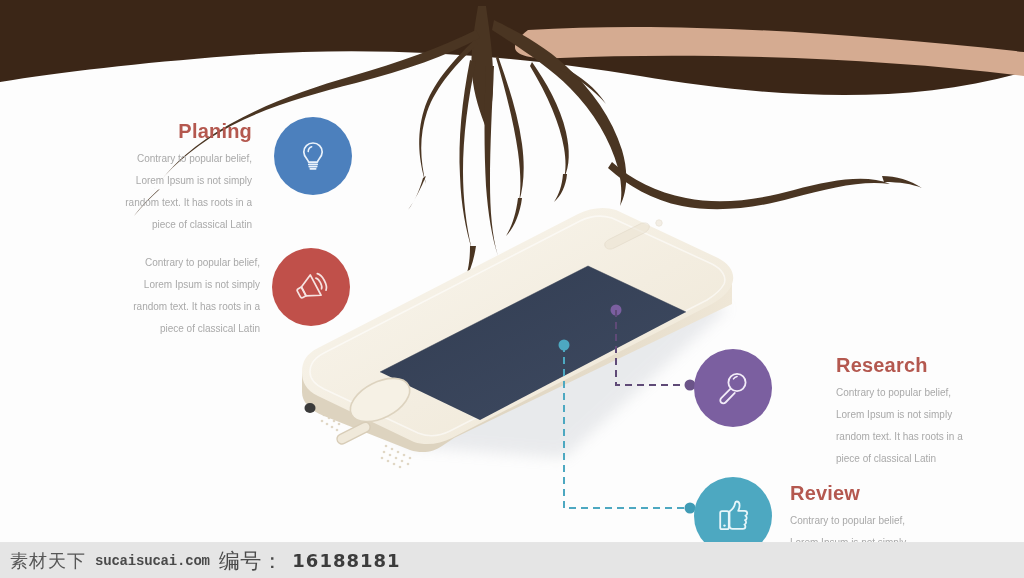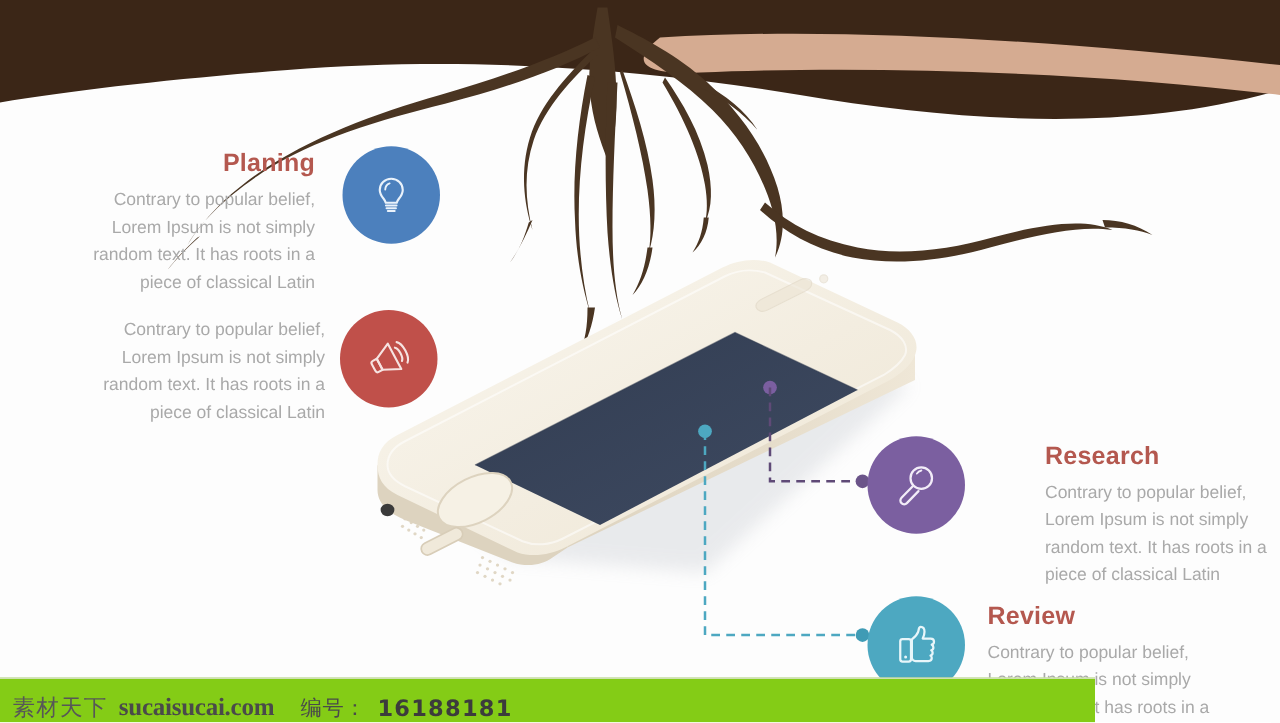--- a/index.html
+++ b/index.html
@@ -31,50 +31,50 @@
   
   .connector-layer { position:absolute; top:290px; left:540px; width:200px; height:250px; pointer-events:none; }
 
   
   .block { position:absolute; }
   .block .title {
     font-size:20px; font-weight:bold; color:#b4584f;
     letter-spacing:.2px; line-height:1.1; margin-bottom:6px;
   }
   .block .para p {
-    font-size:14px; color:#a9a9a9; line-height:22px; font-weight:400;
+    font-size:10px; color:#a9a9a9; line-height:22px; font-weight:400;
     white-space:nowrap;
   }
   .block.left { text-align:right; }
   .block.right { text-align:left; }
 
   
   .badge {
     position:absolute; width:78px; height:78px; border-radius:50%;
     display:flex; align-items:center; justify-content:center;
   }
   .badge svg { display:block; }
 
   
   #watermark {
-    position:absolute; left:0; bottom:0; width:876px; height:36px;
-    background:#84cc16; border-top:1px solid #e6e6e6;
-    display:flex; align-items:flex-end; padding-left:10px; gap:9px;
+    position:absolute; left:0; bottom:0; width:1024px; height:36px;
+    background:#e5e5e5; border-top:1px solid #e6e6e6;
+    display:flex; align-items:center; padding-left:10px; gap:9px;
   }
   #watermark .wm-logo {
     font-size:18px; color:#575757; letter-spacing:1px;
     font-family:"DejaVu Sans", sans-serif; font-weight:500;
   }
   #watermark .wm-site {
-    font-size:20px; color:#4a4a4a; font-weight:bold;
-    font-family:Liberation Serif, serif; letter-spacing:-.2px;
+    font-size:14px; color:#4a4a4a; font-weight:bold;
+    font-family:Liberation Mono, monospace; letter-spacing:-.2px;
   }
   #watermark .wm-label {
-    font-size:17px; color:#4a4a4a; font-family:"DejaVu Sans", sans-serif;
-    margin-left:12px; letter-spacing:.5px;
+    font-size:21px; color:#4a4a4a; font-family:"DejaVu Sans", sans-serif;
+    letter-spacing:.5px;
   }
   #watermark .wm-id {
     font-size:18px; color:#3c3c3c; font-weight:bold;
     font-family:"DejaVu Sans", sans-serif; letter-spacing:1px;
   }
 </style>
 </head>
 <body>
 
 <div id="stage">

